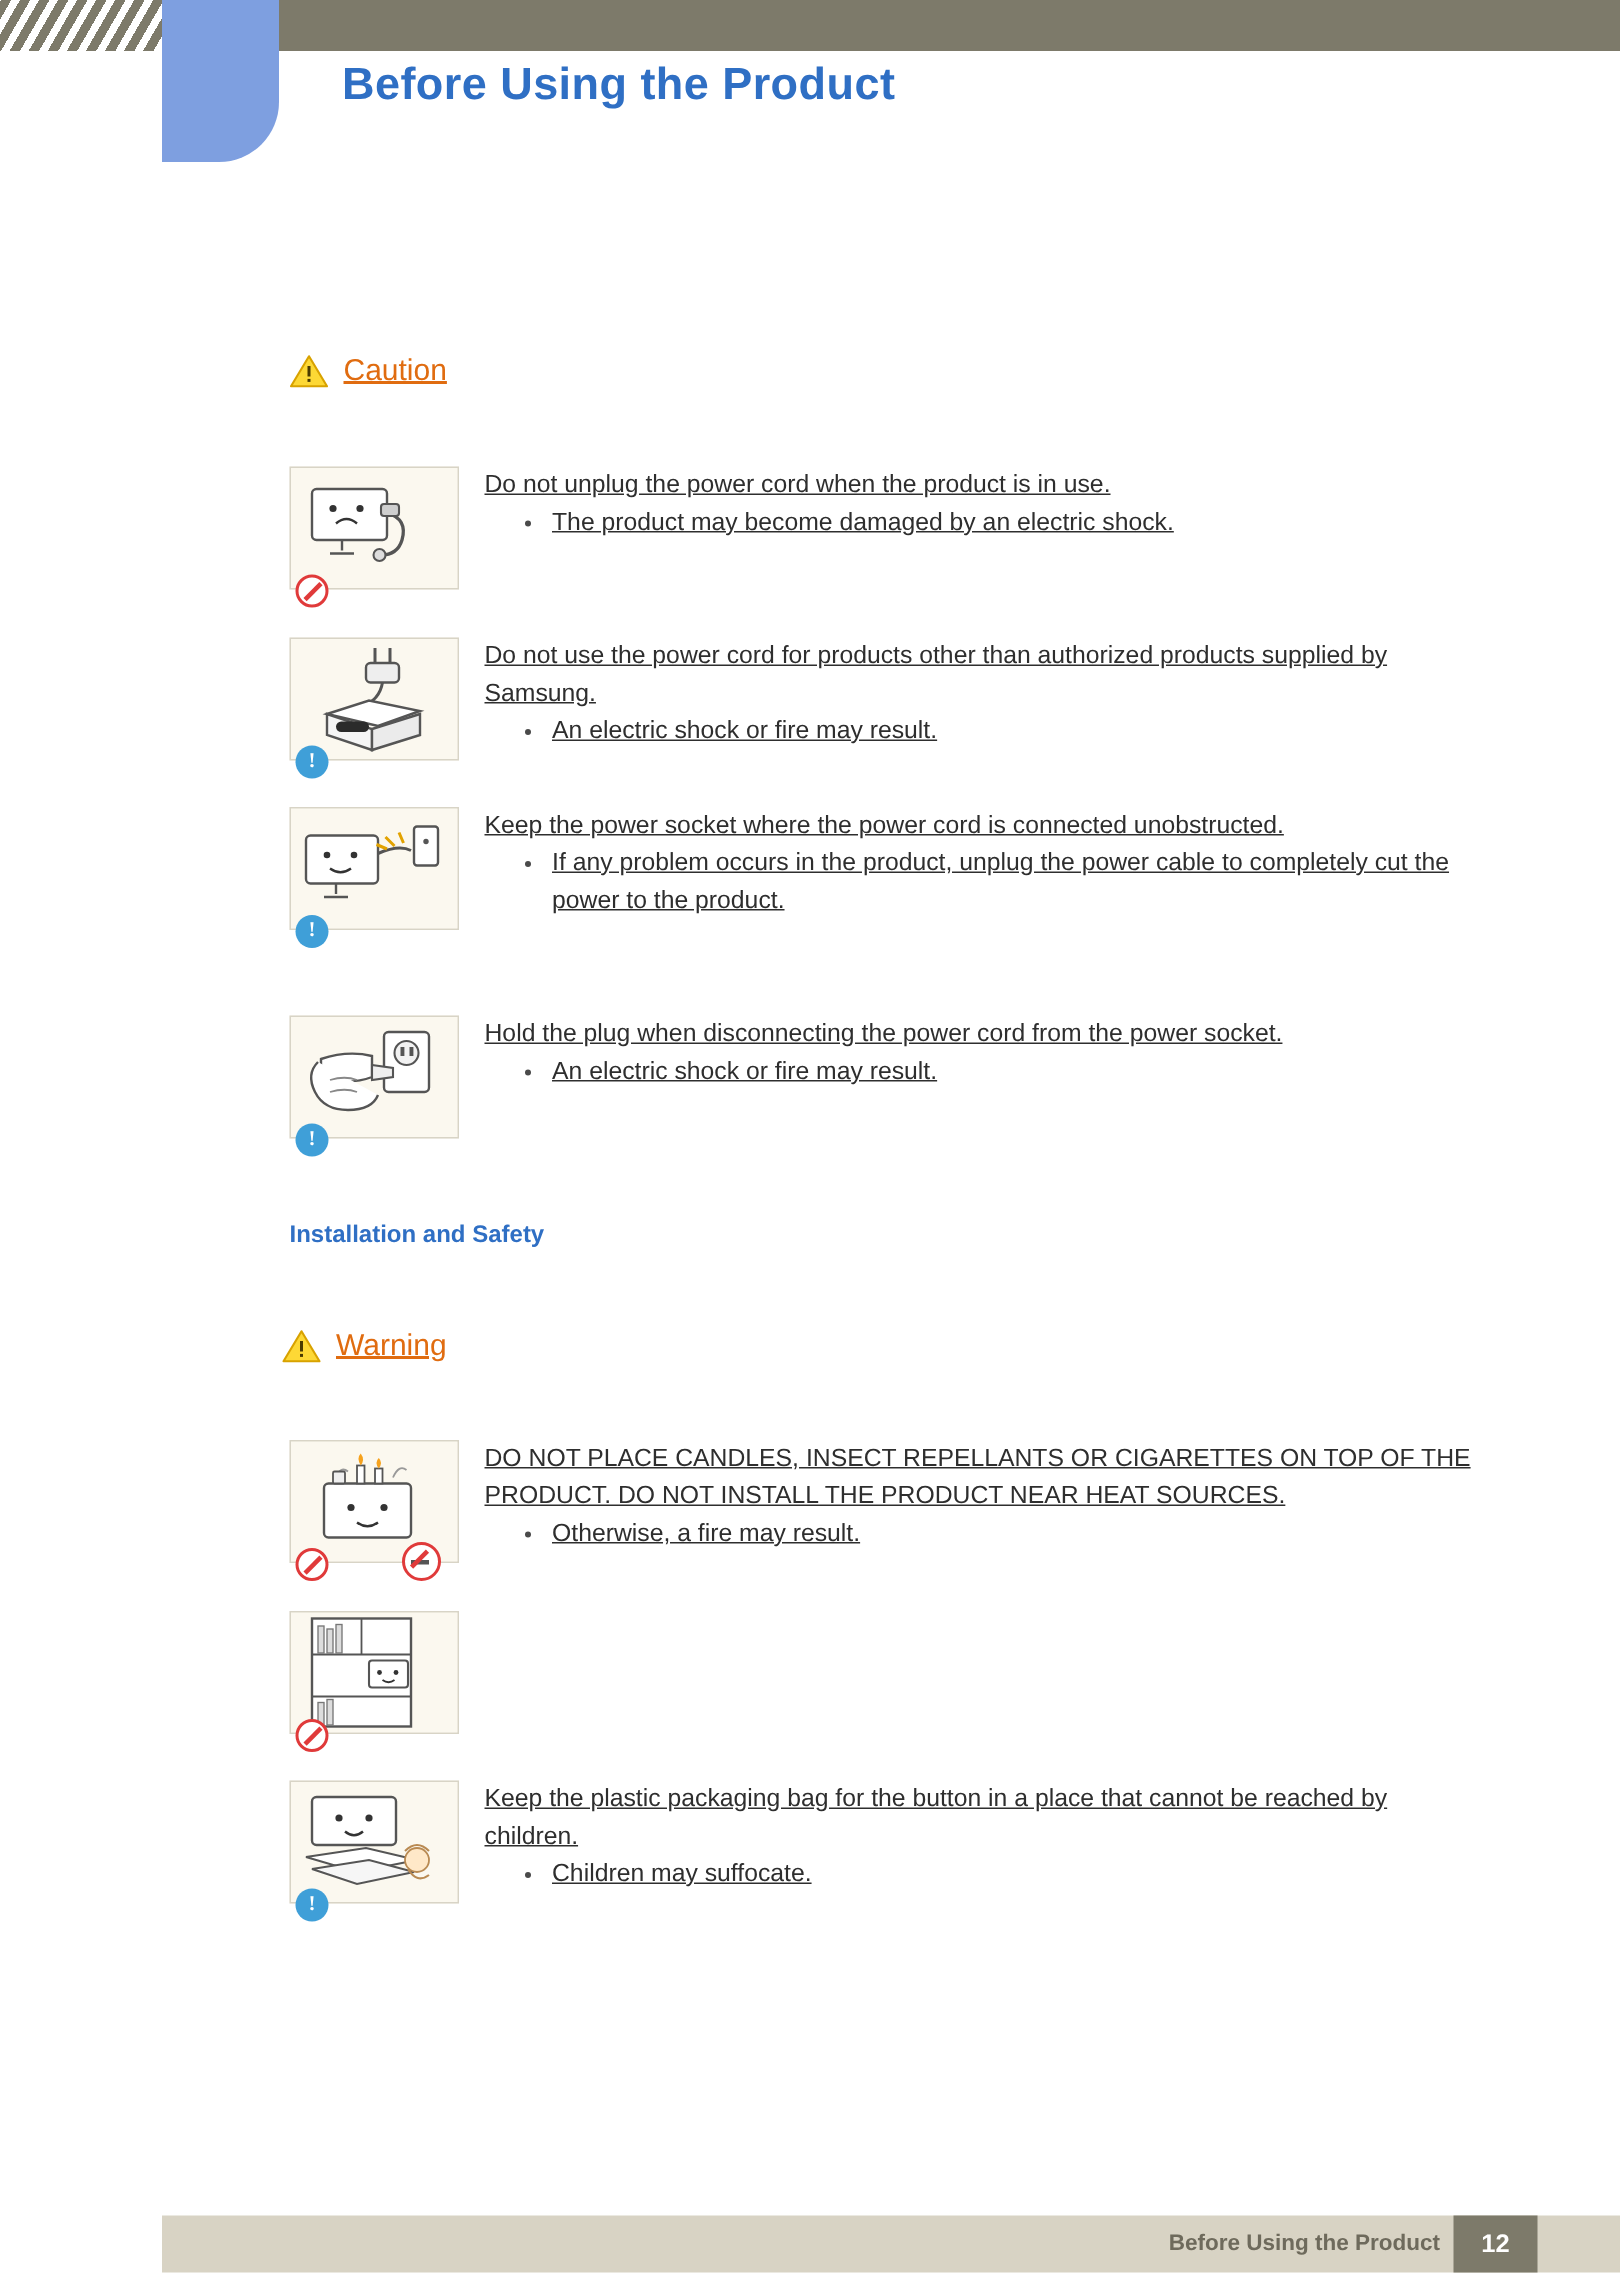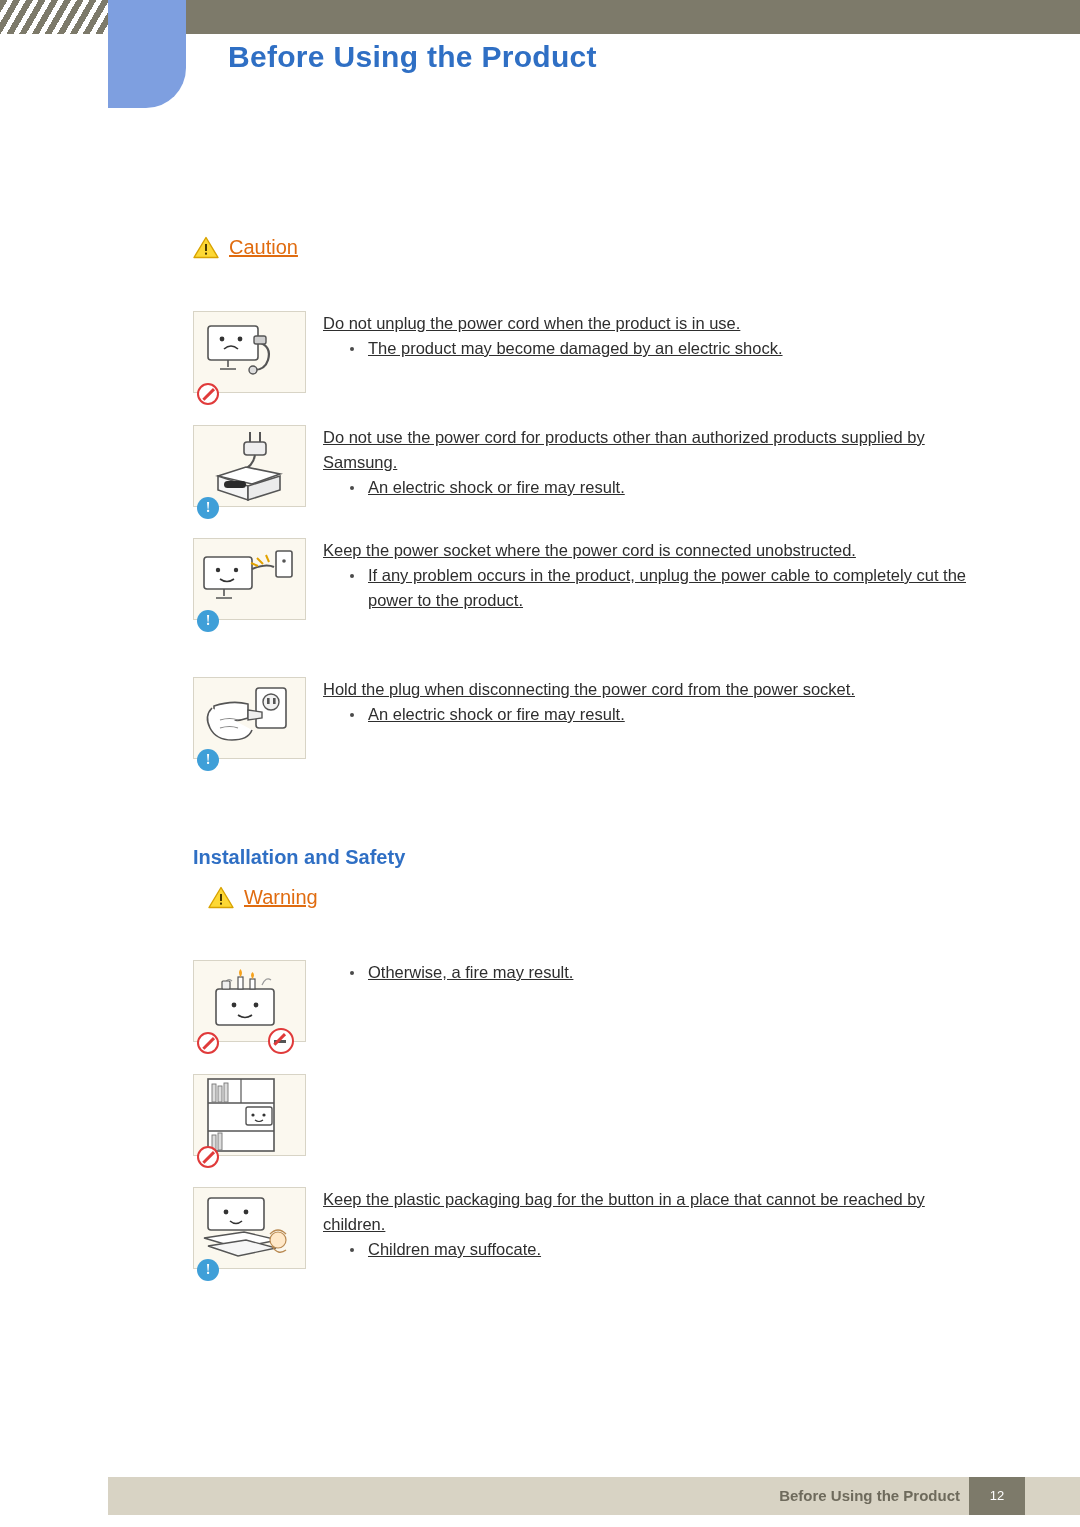--- a/index.html
+++ b/index.html
@@ -61,24 +61,23 @@
     text-decoration: underline;
   }
   .warn-tri {
     display: inline-block;
     width: 26px; height: 23px;
     position: relative;
   }
 
   .section-title {
     position: absolute;
-    font-size: 20px;
+    font-size: 16px;
     font-weight: bold;
     color: #2f6fc4;
-    margin-top: 31px;
   }
 
   
   .row {
     position: absolute;
     left: 193px;
     width: 800px;
   }
   .thumb {
     position: absolute;
@@ -164,22 +163,22 @@
     font-size: 15px;
     font-weight: bold;
     color: #6e6a5c;
   }
   .footer-pagebox {
     position: absolute;
     right: 55px; top: 1477px;
     width: 56px; height: 38px;
     background: #7d7a6a;
     color: #ffffff;
-    font-size: 13px;
-    font-weight: normal;
+    font-size: 17px;
+    font-weight: bold;
     text-align: center;
     line-height: 38px;
   }
 
   svg { display: block; }
 </style>
 </head>
 <body>
 
 <div class="header-band"></div>
@@ -277,21 +276,21 @@
   </div>
   <div class="badge info" style="left:4px; top:72px;">!</div>
   <div class="row-text">
     <p>Hold the plug when disconnecting the power cord from the power socket.</p>
     <p class="bullet">An electric shock or fire may result.</p>
   </div>
 </div>
 
 <div class="section-title" style="left:193px; top:815px;">Installation and Safety</div>
 
-<div class="notice-head" style="left:208px; top:886px;">
+<div class="notice-head" style="left:188px; top:886px;">
   <span class="warn-tri">
     <svg width="26" height="23" viewBox="0 0 26 23">
       <path d="M13 1.5 L25 21.5 L1 21.5 Z" fill="#fdd835" stroke="#d8a200" stroke-width="1.4" stroke-linejoin="round"></path>
       <rect x="12" y="8" width="2" height="7" fill="#4a3a00"></rect>
       <rect x="12" y="16.6" width="2" height="2" fill="#4a3a00"></rect>
     </svg>
   </span>
   <span class="label">Warning</span>
 </div>
 
@@ -312,20 +311,21 @@
       <rect x="28" y="20" width="8" height="8" rx="1" fill="#efefef" stroke="#555" stroke-width="1.2"></rect>
     </svg>
   </div>
   <div class="badge prohibit" style="left:4px; top:72px;"></div>
   <div class="badge prohibit" style="left:75px; top:68px; width:26px; height:26px;">
     <svg width="26" height="26" viewBox="0 0 26 26" style="position:absolute;left:-2.5px;top:-2.5px;">
       <rect x="6" y="12" width="12" height="3" fill="#555"></rect>
     </svg>
   </div>
   <div class="row-text">
+    <p>DO NOT PLACE CANDLES, INSECT REPELLANTS OR CIGARETTES ON TOP OF THE PRODUCT. DO NOT INSTALL THE PRODUCT NEAR HEAT SOURCES.</p>
     <p class="bullet">Otherwise, a fire may result.</p>
   </div>
 </div>
 
 <div class="row" style="top:1074px;">
   <div class="thumb">
     <svg width="111" height="80" viewBox="0 0 111 80">
       <rect x="0" y="0" width="111" height="80" fill="#fbf8ef"></rect>
       <rect x="14" y="4" width="66" height="72" fill="#ffffff" stroke="#555" stroke-width="1.6"></rect>
       <line x1="14" y1="28" x2="80" y2="28" stroke="#555" stroke-width="1.4"></line>

